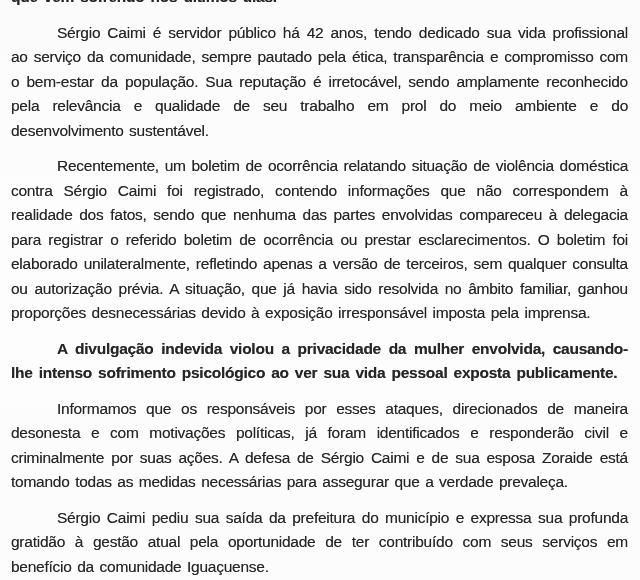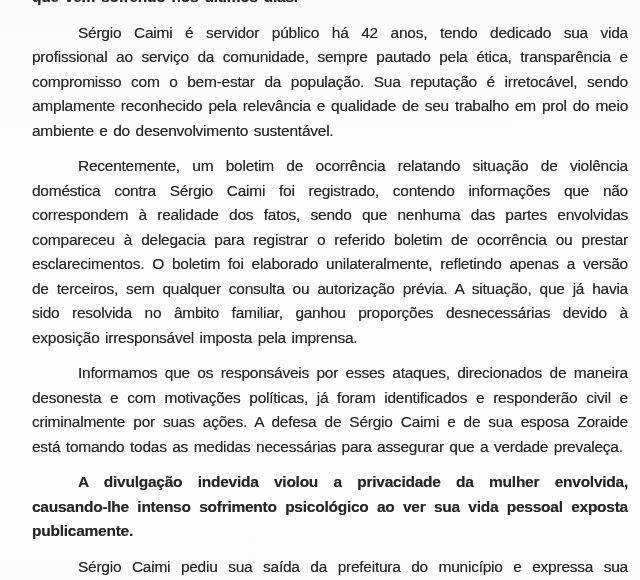--- a/index.html
+++ b/index.html
@@ -11,21 +11,21 @@
     width: 640px;
     height: 580px;
     overflow: hidden;
     background: #fcfcfc;
     font-family: "Liberation Sans", "DejaVu Sans", sans-serif;
   }
   .page {
     box-sizing: border-box;
     width: 640px;
     height: 580px;
-    padding: 0 12px 0 32px;
+    padding: 0 12px 0 11px;
     overflow: hidden;
     background:
       linear-gradient(180deg, #fbfbfb 0%, #fdfdfd 40%, #fcfcfc 100%);
   }
   p.para {
     margin: 0 0 11px 0;
     font-size: 15.5px;
     line-height: 24.5px;
     letter-spacing: -0.25px;
     word-spacing: 1.5px;
@@ -46,16 +46,16 @@
     text-align: left;
   }
 </style>
 </head>
 <body>
 
 <div class="page" id="doc">
     <p class="para bold clipped">que vem sofrendo nos últimos dias.</p>
     <p class="para indent">Sérgio Caimi é servidor público há 42 anos, tendo dedicado sua vida profissional ao serviço da comunidade, sempre pautado pela ética, transparência e compromisso com o bem-estar da população. Sua reputação é irretocável, sendo amplamente reconhecido pela relevância e qualidade de seu trabalho em prol do meio ambiente e do desenvolvimento sustentável.</p>
     <p class="para indent">Recentemente, um boletim de ocorrência relatando situação de violência doméstica contra Sérgio Caimi foi registrado, contendo informações que não correspondem à realidade dos fatos, sendo que nenhuma das partes envolvidas compareceu à delegacia para registrar o referido boletim de ocorrência ou prestar esclarecimentos. O boletim foi elaborado unilateralmente, refletindo apenas a versão de terceiros, sem qualquer consulta ou autorização prévia. A situação, que já havia sido resolvida no âmbito familiar, ganhou proporções desnecessárias devido à exposição irresponsável imposta pela imprensa.</p>
+    <p class="para bold indent">A divulgação indevida violou a privacidade da mulher envolvida, causando-lhe intenso sofrimento psicológico ao ver sua vida pessoal exposta publicamente.</p>
     <p class="para indent">Informamos que os responsáveis por esses ataques, direcionados de maneira desonesta e com motivações políticas, já foram identificados e responderão civil e criminalmente por suas ações. A defesa de Sérgio Caimi e de sua esposa Zoraide está tomando todas as medidas necessárias para assegurar que a verdade prevaleça.</p>
-    <p class="para bold indent">A divulgação indevida violou a privacidade da mulher envolvida, causando-lhe intenso sofrimento psicológico ao ver sua vida pessoal exposta publicamente.</p>
     <p class="para indent">Sérgio Caimi pediu sua saída da prefeitura do município e expressa sua profunda gratidão à gestão atual pela oportunidade de ter contribuído com seus serviços em benefício da comunidade Iguaçuense.</p>
   </div>
 
 </body></html>

